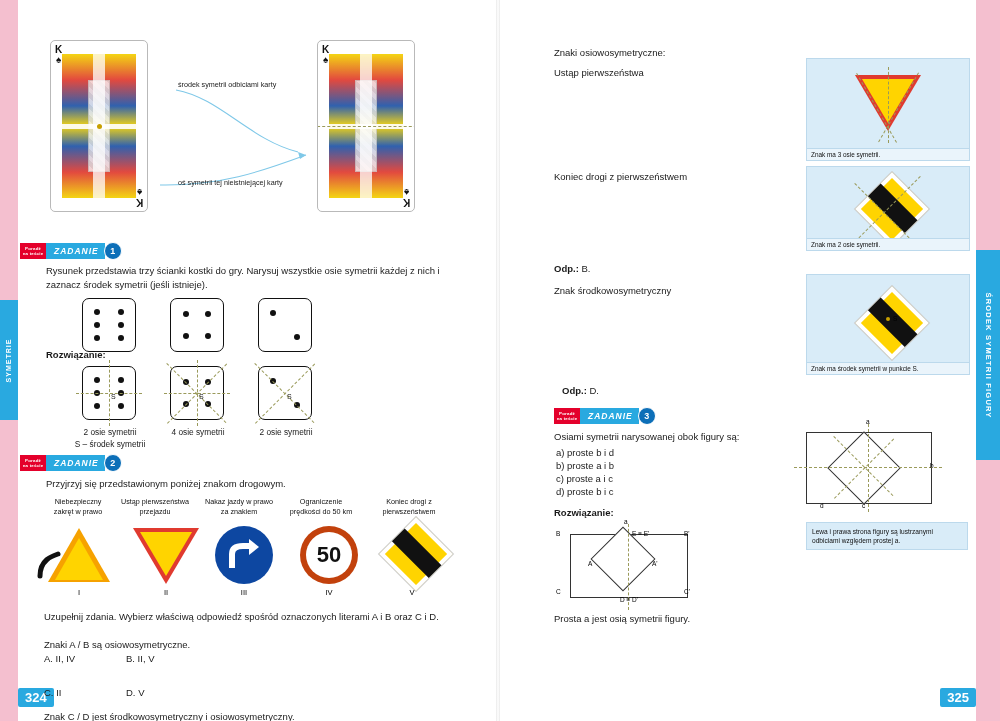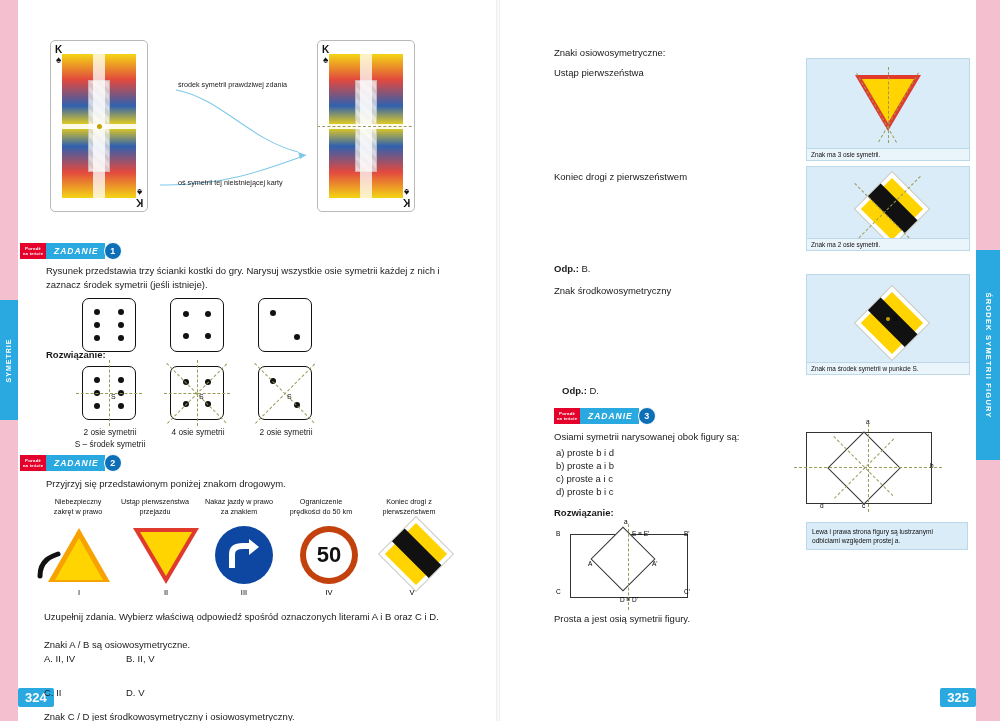--- a/index.html
+++ b/index.html
@@ -161,21 +161,21 @@
   <div class="mid"></div>
   <div class="axis" style="left:-6px;top:85px;width:110px;"></div>
 </div>
 
 <svg style="position:absolute;left:150px;top:60px;width:190px;height:170px;overflow:visible">
   <path d="M26 30 C 70 38, 100 80, 148 92" stroke="#7fc8e8" stroke-width="1.1" fill="none"></path>
   <path d="M10 125 C 70 126, 110 112, 156 95" stroke="#7fc8e8" stroke-width="1.1" fill="none"></path>
   <polygon points="156,95 148,92 150,99" fill="#7fc8e8"></polygon>
 </svg>
 
-<div class="txt" style="left:178px;top:80px;width:140px;font-size:7.2px;">środek symetrii prawdziwej zdania</div>
+<div class="txt" style="left:178px;top:80px;width:140px;font-size:7.2px;">środek symetrii odbiciami karty</div>
 <div class="txt" style="left:178px;top:178px;width:145px;font-size:7.2px;">oś symetrii tej nieistniejącej karty</div>
 
 <div class="zad" style="left:20px;top:243px;">
   <div class="flag">
     <span>Poradź</span>
       <span>na teście</span>
   </div>
   <div class="banner">ZADANIE</div>
   <div class="num">1</div>
 </div>

